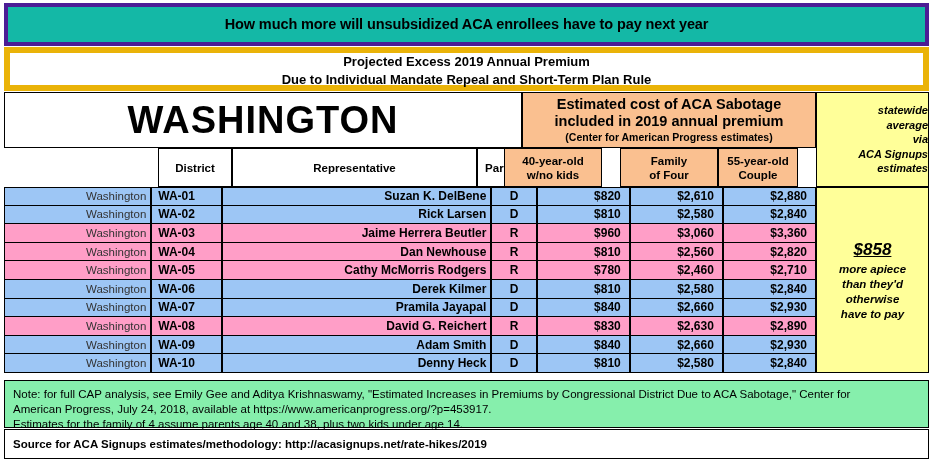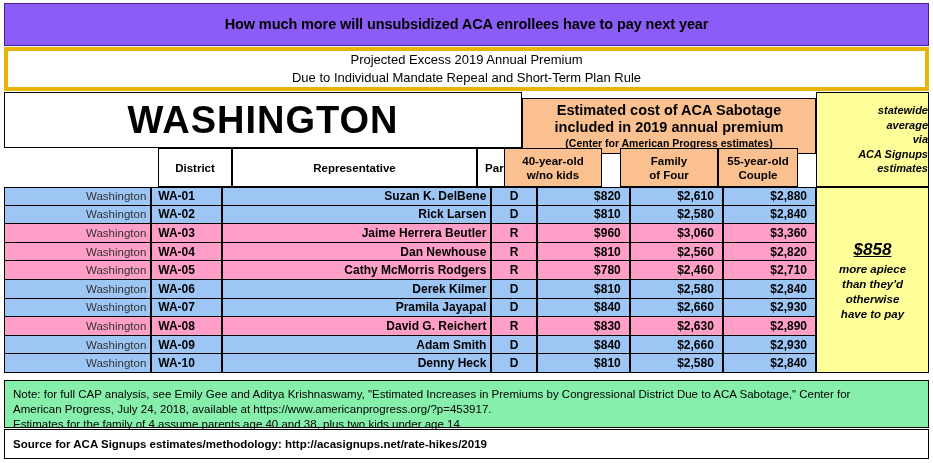--- a/index.html
+++ b/index.html
@@ -12,55 +12,54 @@
   .sheet{
     width:933px;height:463px;
     box-sizing:border-box;
     position:relative;
     background:#fff;
   }
 
   
   .banner{
     position:absolute;left:4px;top:3px;width:925px;height:43px;
-    background:#8b5cf6;
-    border:1px solid #4c1d95;
+    background:#14b8a6;
+    border:4px solid #4c1d95;
     box-sizing:border-box;
     display:flex;align-items:center;justify-content:center;
     text-align:center;
     font-weight:bold;font-size:14.5px;line-height:19px;
     letter-spacing:-0.1px;
   }
   .banner span{display:block;}
 
   
   .subtitle{
     position:absolute;left:4px;top:47px;width:925px;height:44px;
-    background:#fff;border:4px solid #eab308;box-sizing:border-box;
+    background:#fff;border:6px solid #eab308;box-sizing:border-box;
     display:flex;justify-content:center;
     text-align:center;
-    font-weight:normal;font-size:13px;line-height:18px;
+    font-weight:bold;font-size:13px;line-height:18px;
   }
 
   
   .state-title{
     position:absolute;left:4px;top:92px;width:518px;height:56px;
     background:#fff;border:1px solid #000;box-sizing:border-box;
     display:flex;align-items:center;justify-content:center;
   }
   .state-title .txt{
     font-size:38px;font-weight:bold;letter-spacing:1px;line-height:38px;
   }
 
   .cap-head{
     position:absolute;left:522px;top:92px;width:294px;height:56px;
     background:#fac090;border:1px solid #000;box-sizing:border-box;
     display:flex;flex-direction:column;align-items:center;justify-content:center;
     text-align:center;
-    margin-top:6px;
   }
   .cap-head .l1{font-weight:bold;font-size:14.5px;line-height:17px;}
   .cap-head .l3{font-weight:bold;font-size:10.5px;line-height:14px;}
 
   .sw-head{
     position:absolute;left:816px;top:92px;width:113px;height:95px;
     background:#ffff99;border:1px solid #000;box-sizing:border-box;
     display:flex;flex-direction:column;align-items:flex-end;justify-content:center;
     text-align:center;
     font-style:italic;font-weight:bold;font-size:11px;line-height:14.5px;

